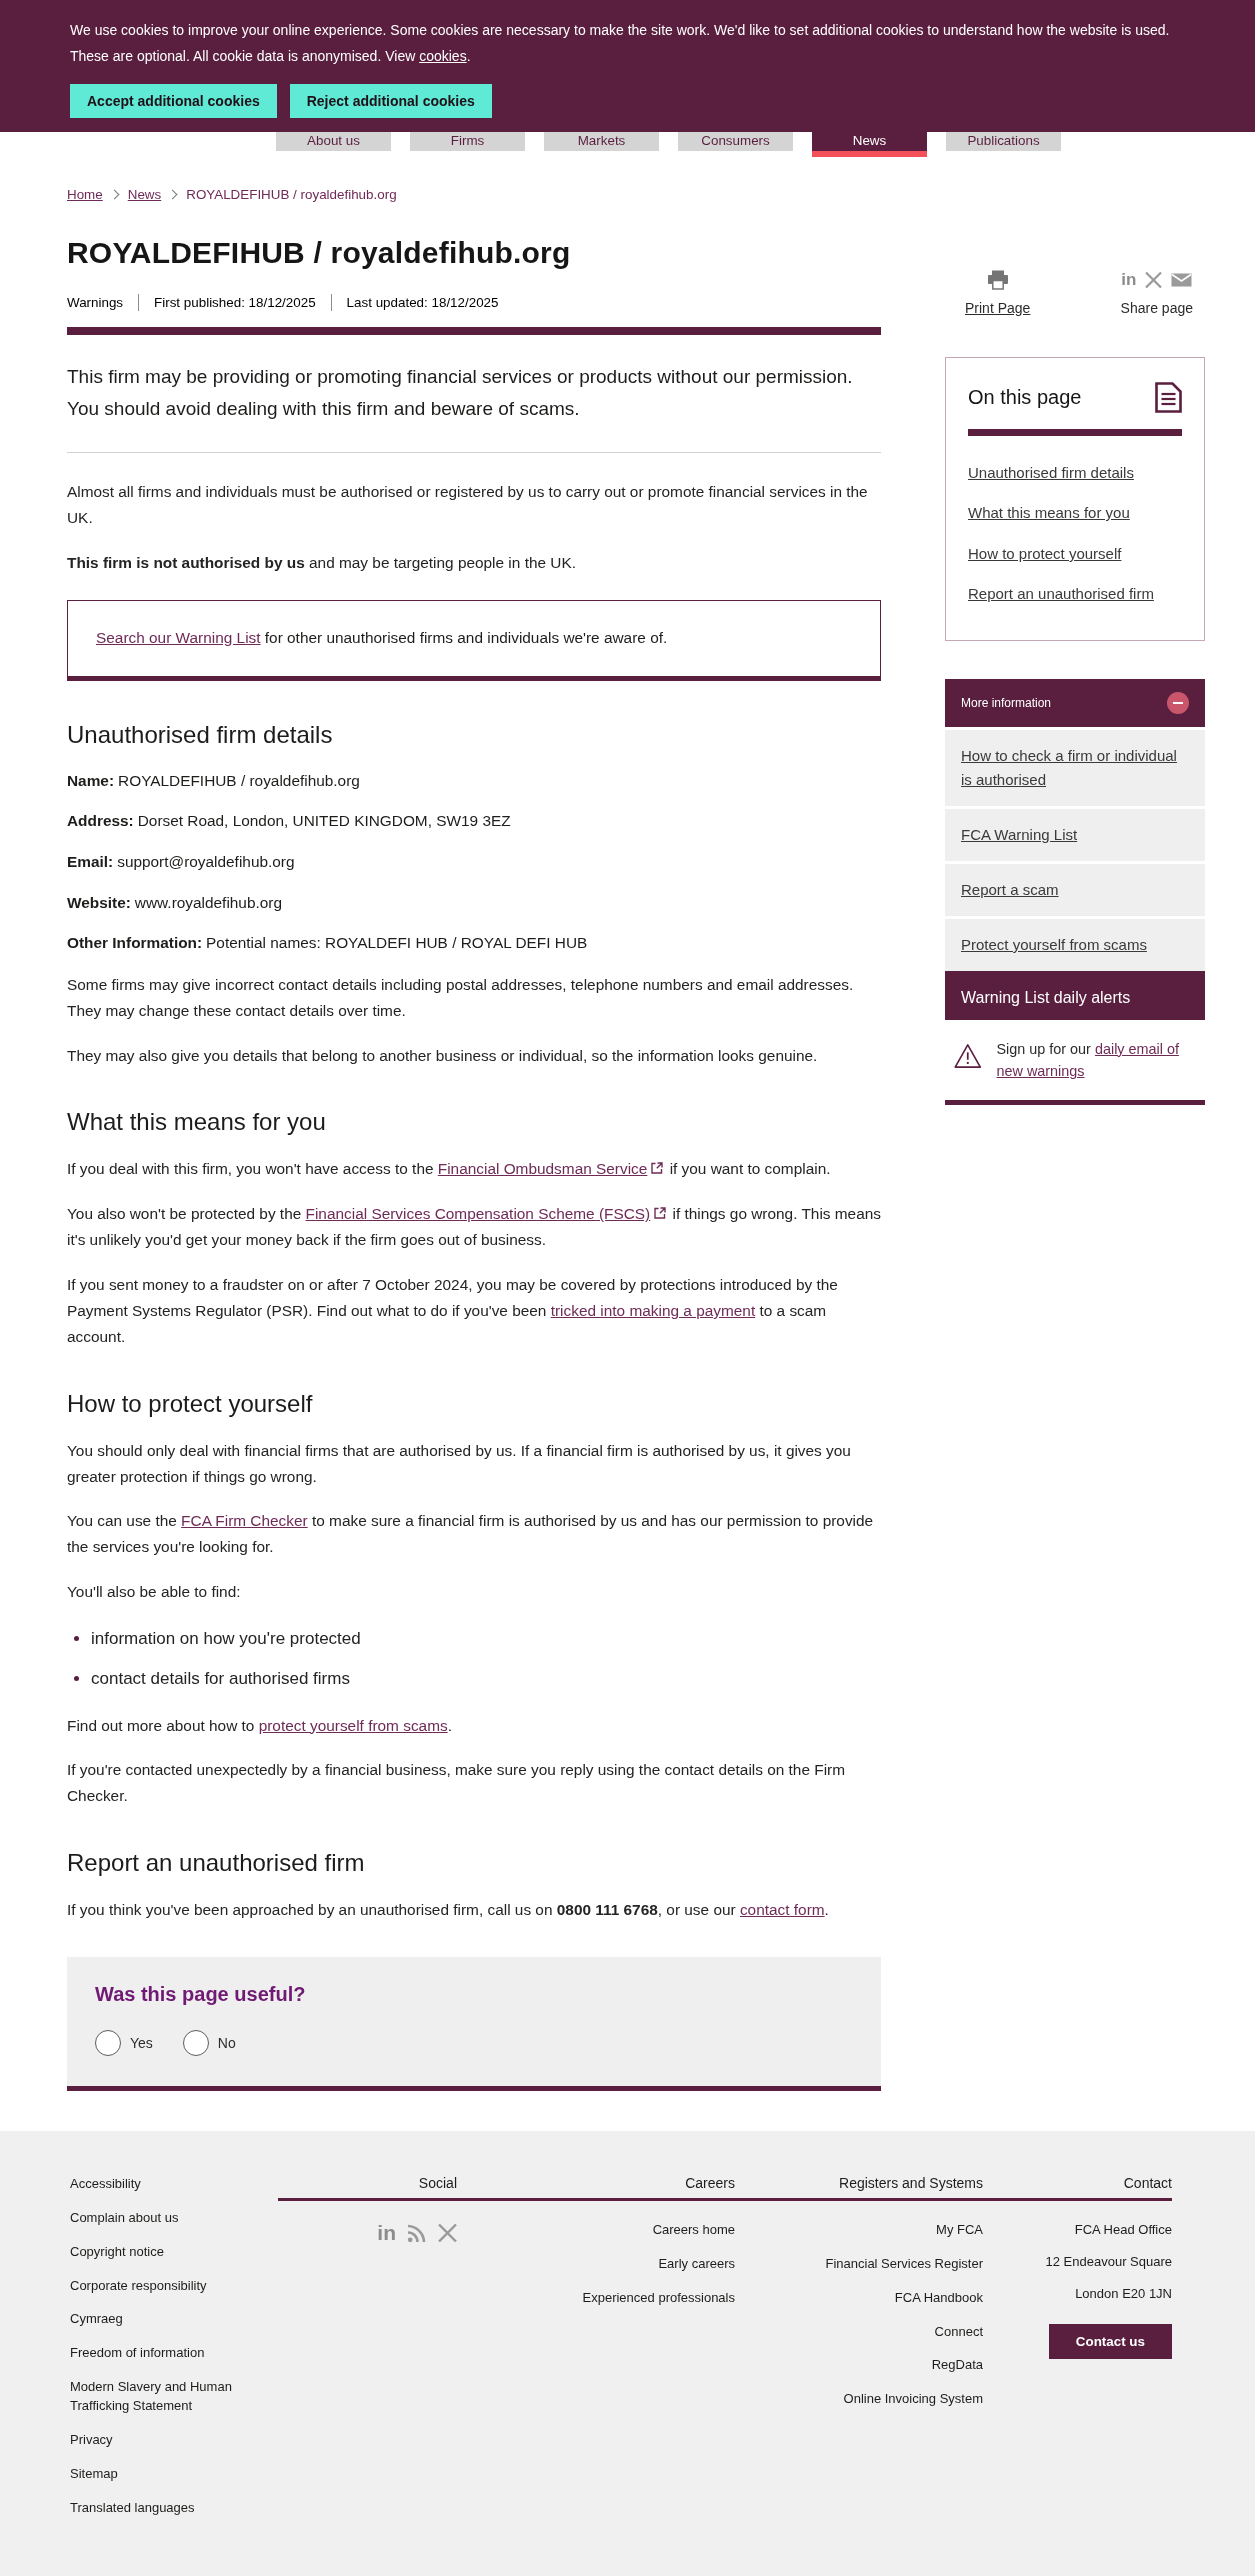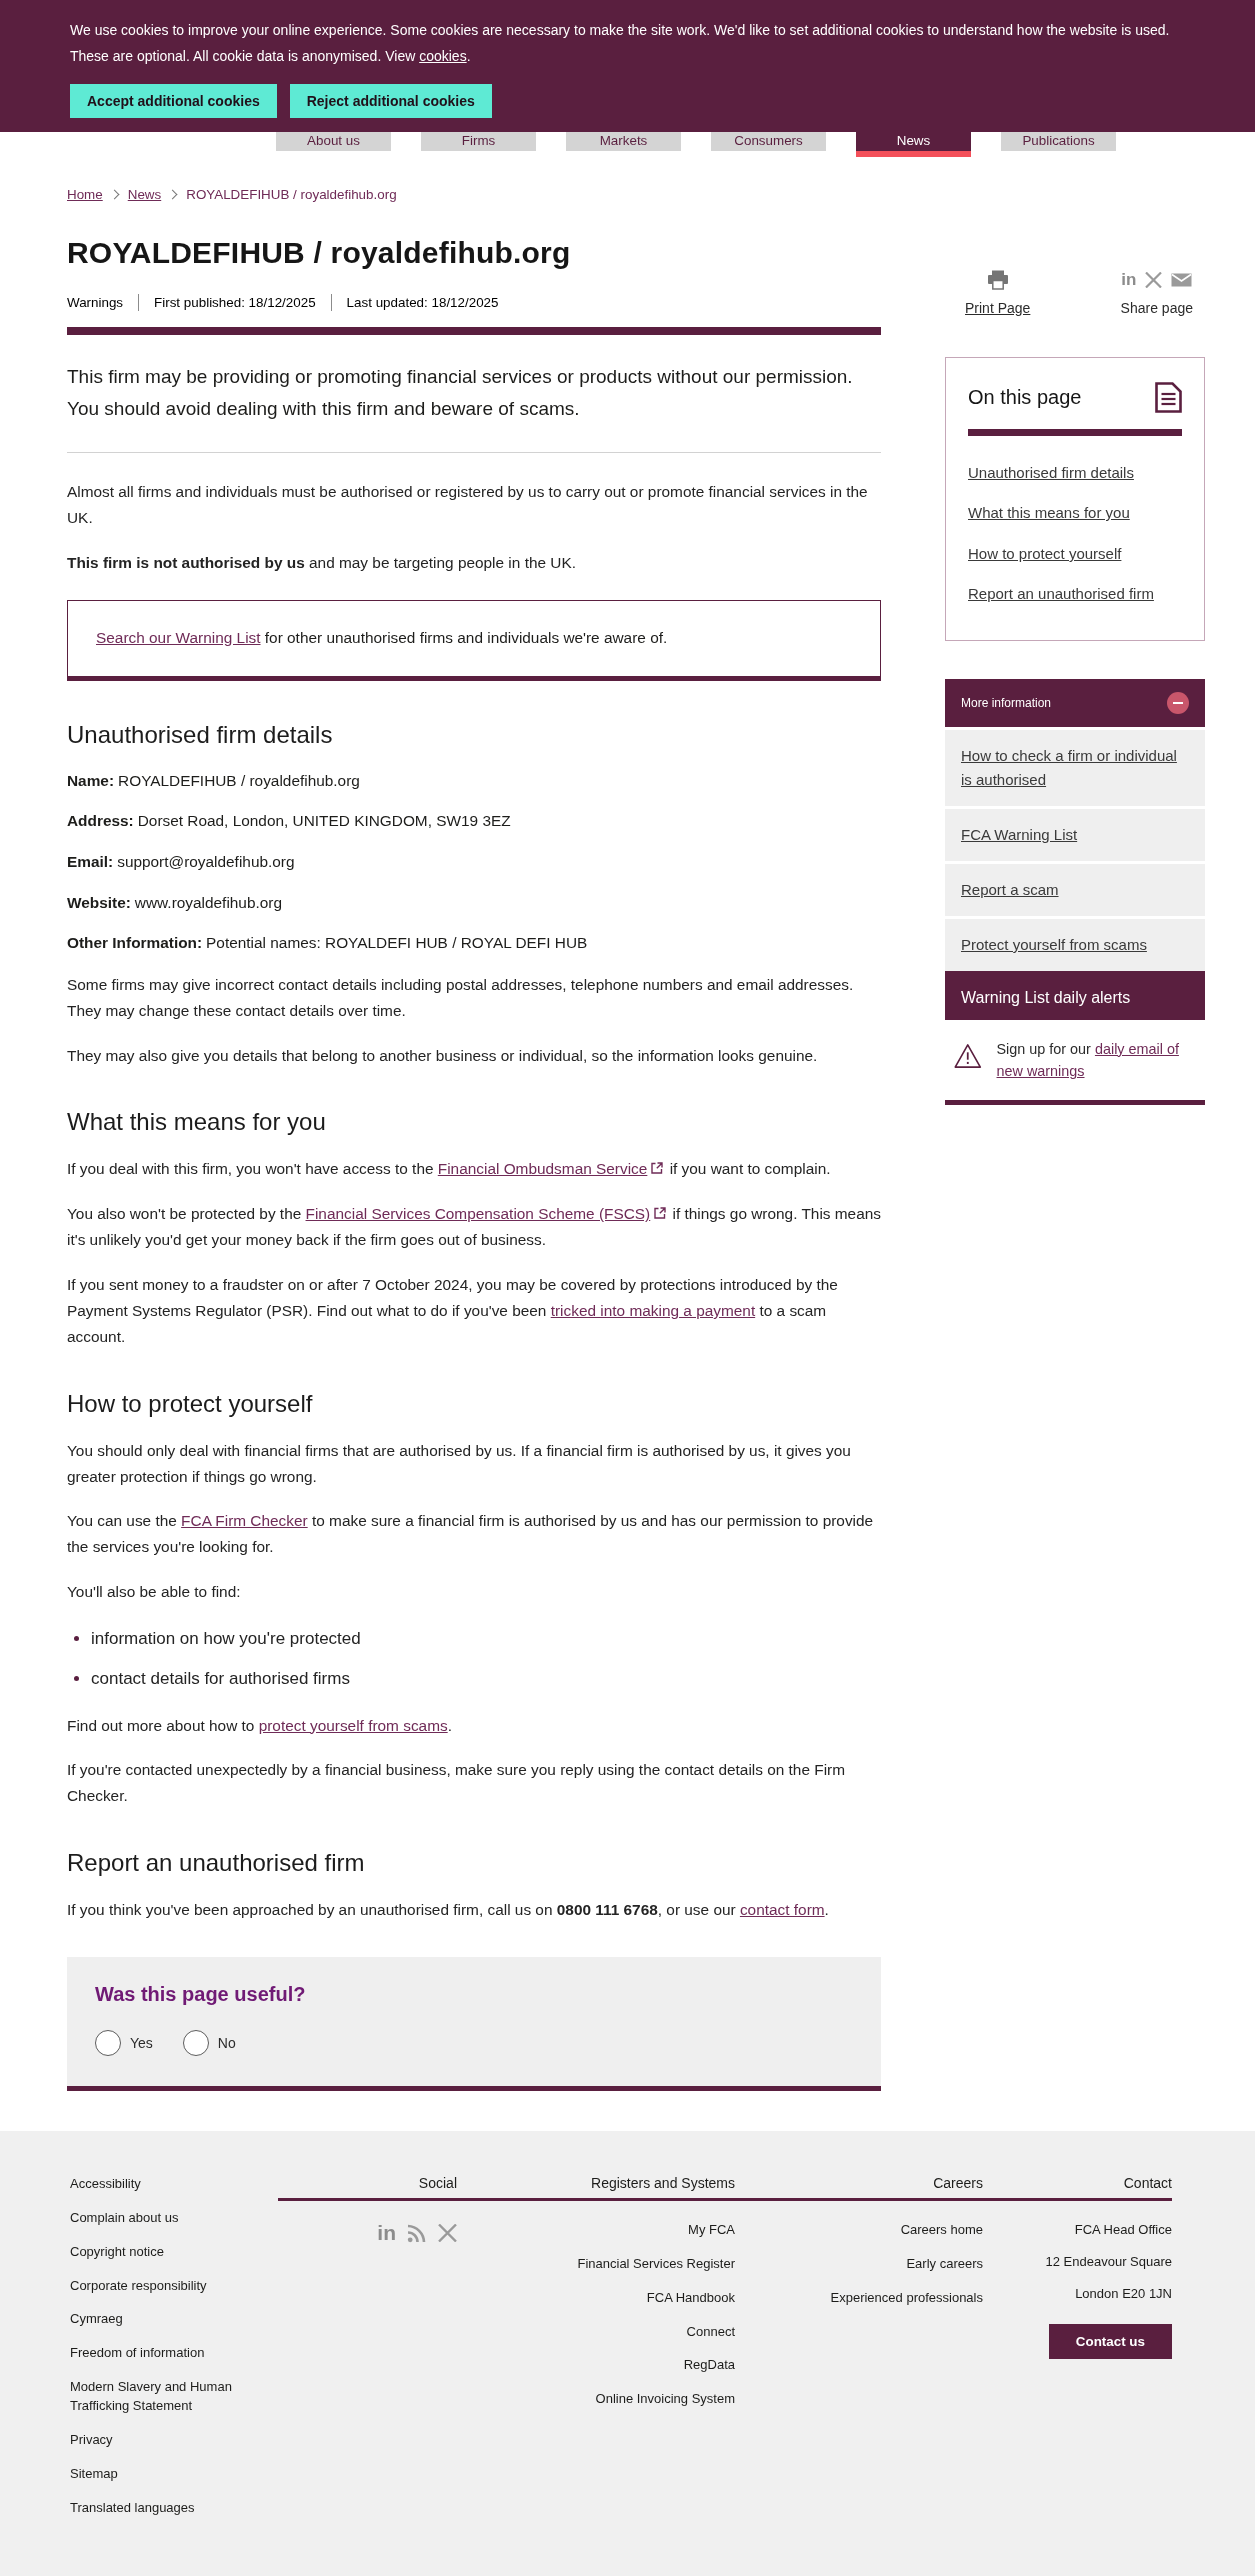--- a/index.html
+++ b/index.html
@@ -17,21 +17,21 @@
   .cookie-link { color:#ffffff; text-decoration:underline; }
   .cookie-buttons { margin-top:14px; display:flex; gap:13px; }
   .cookie-btn {
     background:#5eead4; border:none; color:#20101a; font-weight:bold;
     font-size:14px; padding:9px 17px; font-family:inherit; cursor:pointer;
   }
 
   
   .nav-row { height:25px; padding-left:276px; display:flex; }
   .nav-tab {
-    width:115px; margin-right:30px; height:19px; line-height:17px;
+    width:115px; margin-right:19px; height:19px; line-height:17px;
     background:#d4d4d4; color:#5a1f3f; font-size:13.4px; text-align:center;
     overflow:hidden; cursor:pointer;
   }
   .nav-tab.active {
     background:#5a1f3f; color:#ffffff; box-shadow:0 6px 0 0 #f4505a;
   }
 
   
   .container { padding-left:67px; padding-right:52px; }
   .breadcrumb { margin-top:30px; font-size:13.4px; display:flex; align-items:center; color:#6f2b57; }
@@ -320,37 +320,37 @@
             <path d="M1 9.5A9.5 9.5 0 0 1 10.5 19" fill="none" stroke="#9a9a9a" stroke-width="2.6"></path>
             <path d="M1 3A16.5 16.5 0 0 1 17 19" fill="none" stroke="#9a9a9a" stroke-width="2.6"></path>
           </svg>
         <svg width="19" height="18" viewBox="0 0 19 18">
             <path d="M1 0.5L18 17.5M18 0.5L1 17.5" stroke="#9a9a9a" stroke-width="2.4" fill="none"></path>
           </svg>
       </div>
     </div>
 
     <div class="f-col right">
+      <div class="f-head">Careers</div>
+      <a class="f-link">Careers home</a>
+      <a class="f-link">Early careers</a>
+      <a class="f-link">Experienced professionals</a>
+    </div>
+
+    <div class="f-col right">
       <div class="f-head">Registers and Systems</div>
       <a class="f-link">My FCA</a>
       <a class="f-link">Financial Services Register</a>
       <a class="f-link">FCA Handbook</a>
       <a class="f-link">Connect</a>
       <a class="f-link">RegData</a>
       <a class="f-link">Online Invoicing System</a>
     </div>
 
     <div class="f-col right">
-      <div class="f-head">Careers</div>
-      <a class="f-link">Careers home</a>
-      <a class="f-link">Early careers</a>
-      <a class="f-link">Experienced professionals</a>
-    </div>
-
-    <div class="f-col right">
       <div class="f-head">Contact</div>
       <div class="contact-line">FCA Head Office</div>
       <div class="contact-line">12 Endeavour Square</div>
       <div class="contact-line">London E20 1JN</div>
       <button class="contact-btn">Contact us</button>
     </div>
   </div>
 </div>
 
 <div class="bottom-bar">

